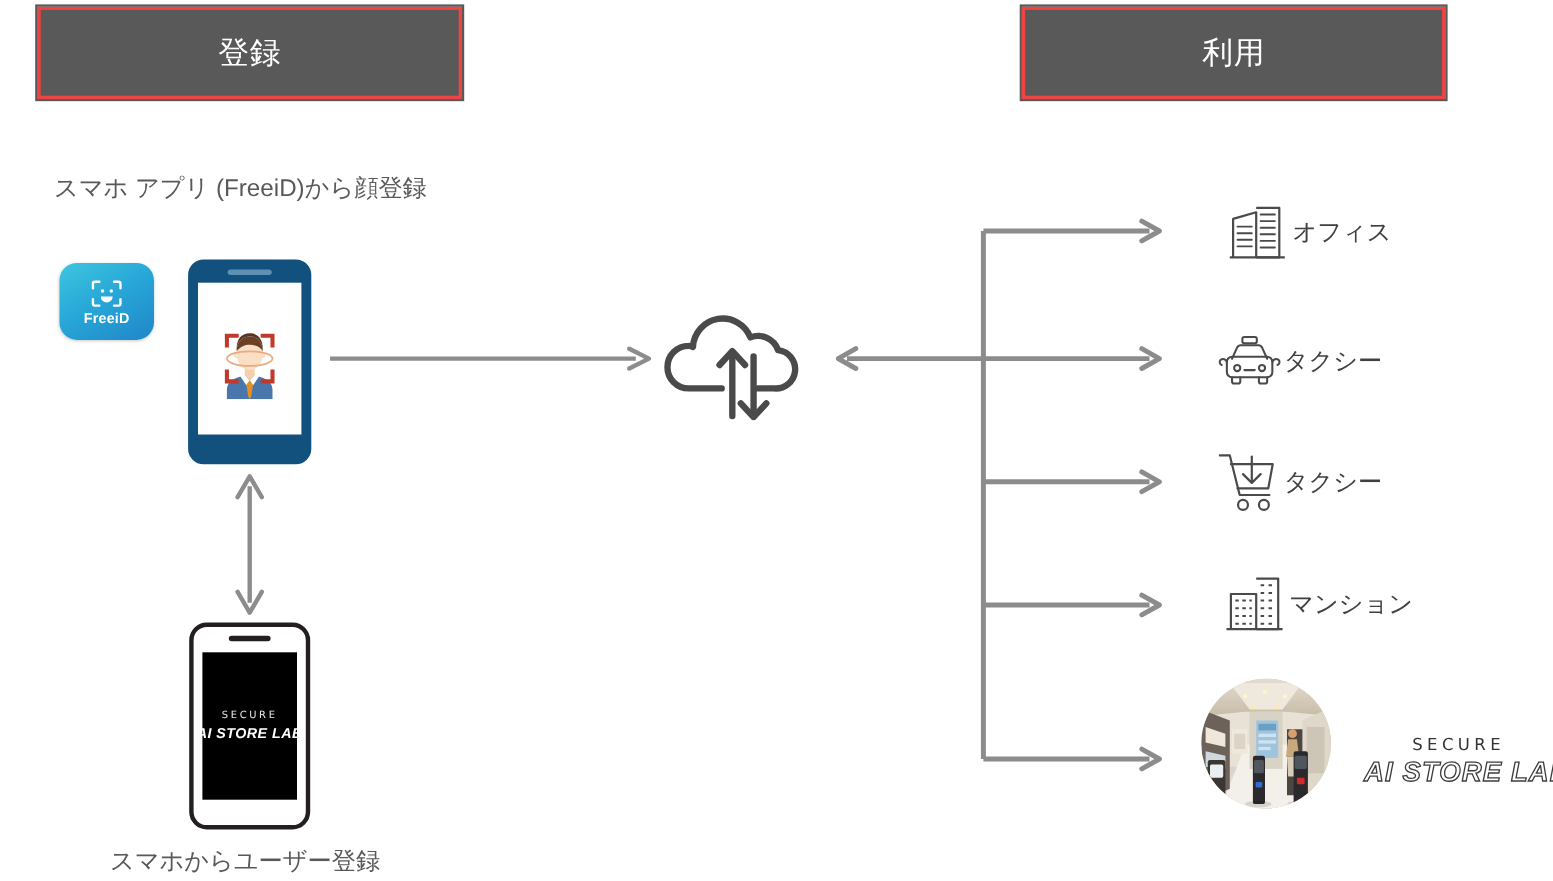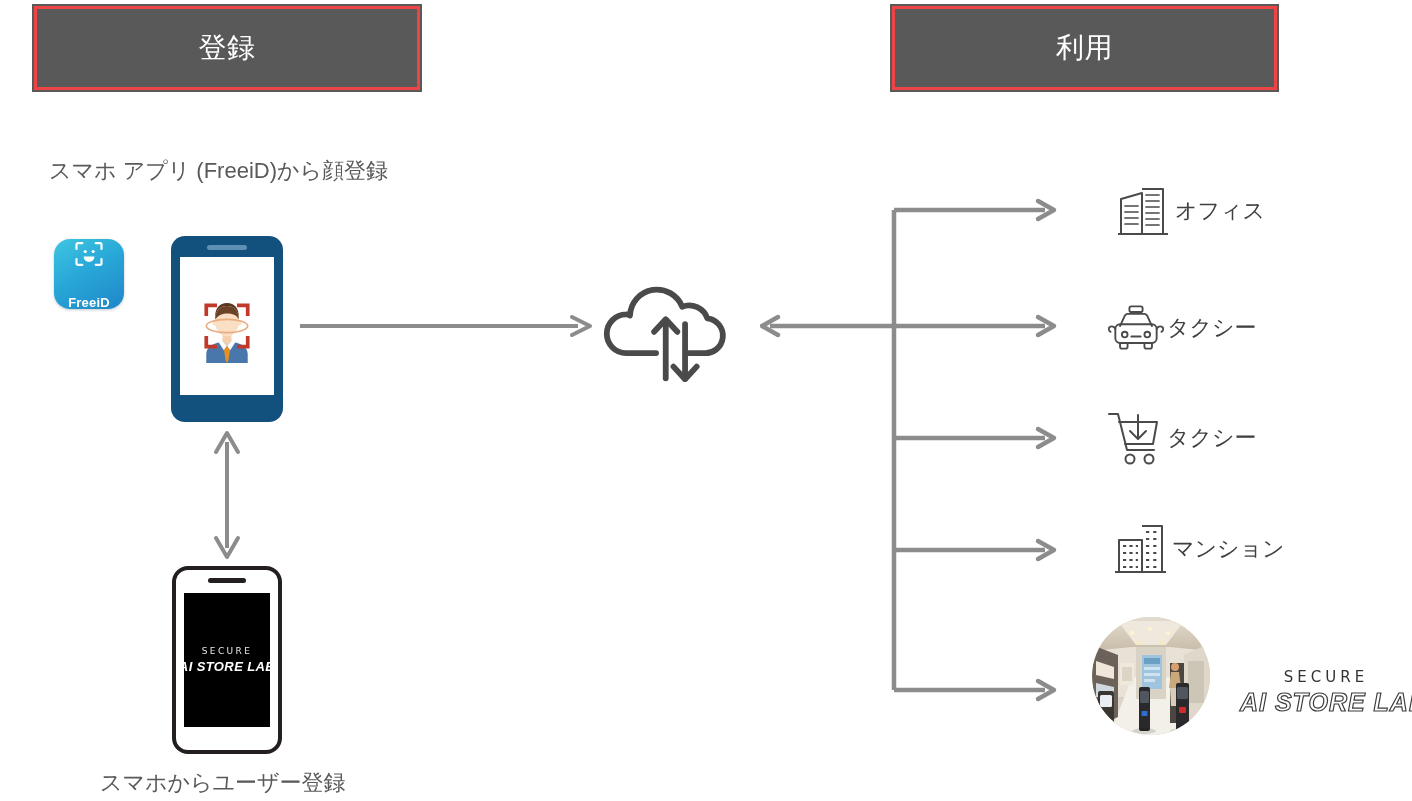--- a/index.html
+++ b/index.html
@@ -33,48 +33,48 @@
   }
   .hdr-label {
     color: #ffffff;
     font-size: 28px;
     letter-spacing: 0.5px;
     line-height: 1;
     white-space: nowrap;
   }
   #hdr-register { left: 34px;  top: 6px;  width: 386px; height: 84px; }
   #hdr-platform { left: 479px; top: 6px;  width: 385px; height: 84px; }
-  #hdr-use      { left: 892px; top: 6px;  width: 385px; height: 84px; }
+  #hdr-use      { left: 929px; top: 6px;  width: 385px; height: 84px; }
 
   
   .caption {
     position: absolute;
     color: #595959;
     font-size: 22px;
     line-height: 1.2;
     white-space: nowrap;
   }
   #cap-register { left: 49px;  top: 158px; }
   #cap-cloud    { left: 508px; top: 158px; }
   #cap-bottom   { left: 100px; top: 770px; }
 
   
   #freeid-icon {
     position: absolute;
     left: 54px;
     top: 239px;
-    width: 70px;
+    width: 86px;
     height: 70px;
     border-radius: 16px;
     background: linear-gradient(150deg, #3ec6e0 0%, #28a8d8 45%, #1f86c8 100%);
     box-shadow: 0 1px 3px rgba(0,0,0,0.22);
     display: flex;
     flex-direction: column;
     align-items: center;
-    justify-content: space-between;
+    justify-content: center;
   }
   #freeid-icon .glyph { width: 34px; height: 30px; display:block; }
   #freeid-icon .name {
     color: #ffffff;
     font-size: 13px;
     font-weight: bold;
     letter-spacing: 0.2px;
     margin-top: 1px;
     line-height: 1;
   }

